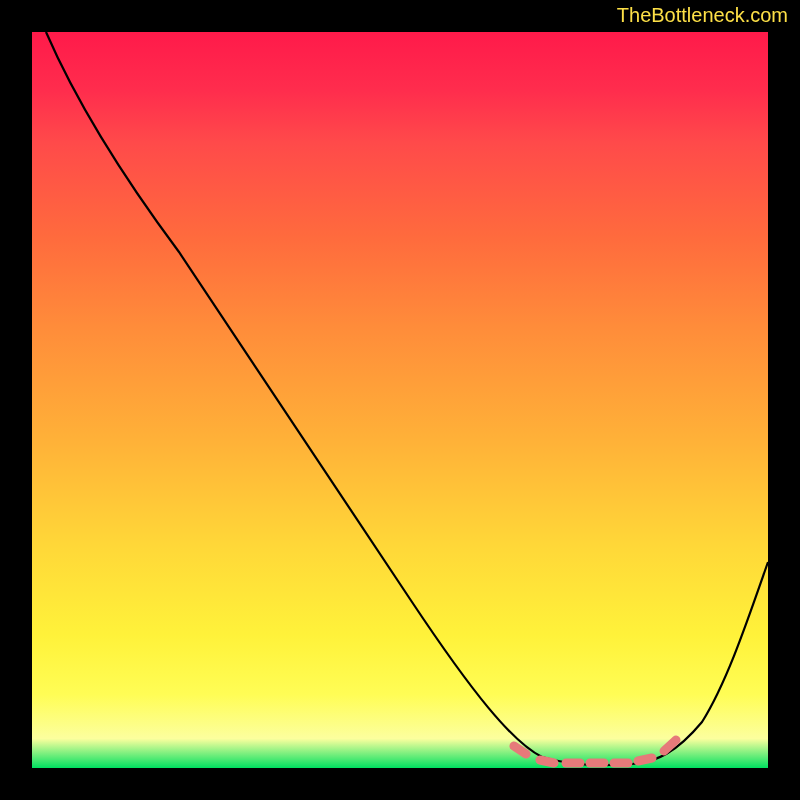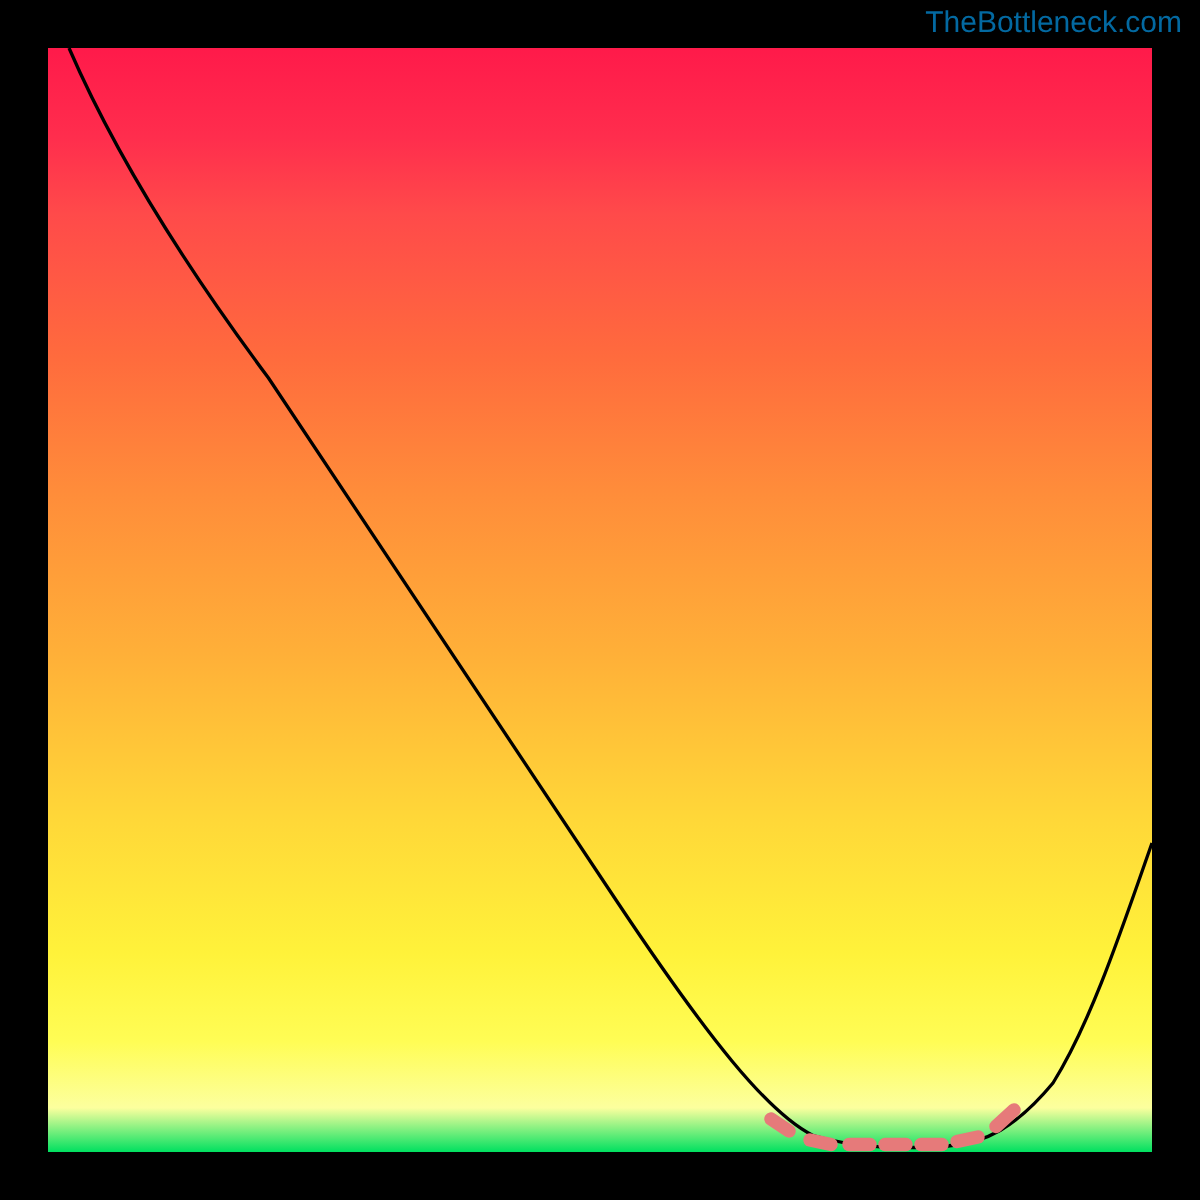--- a/index.html
+++ b/index.html
@@ -14,21 +14,21 @@
   .container {
     width: 800px;
     height: 800px;
     background: #000;
     position: relative;
   }
   .watermark {
     position: absolute;
     top: 4px;
     right: 12px;
-    color: #0369a1;
+    color: #fde047;
     font-size: 20px;
     font-weight: 500;
     z-index: 10;
   }
   .plot-area {
     position: absolute;
     left: 32px;
     top: 32px;
     width: 736px;
     height: 736px;

